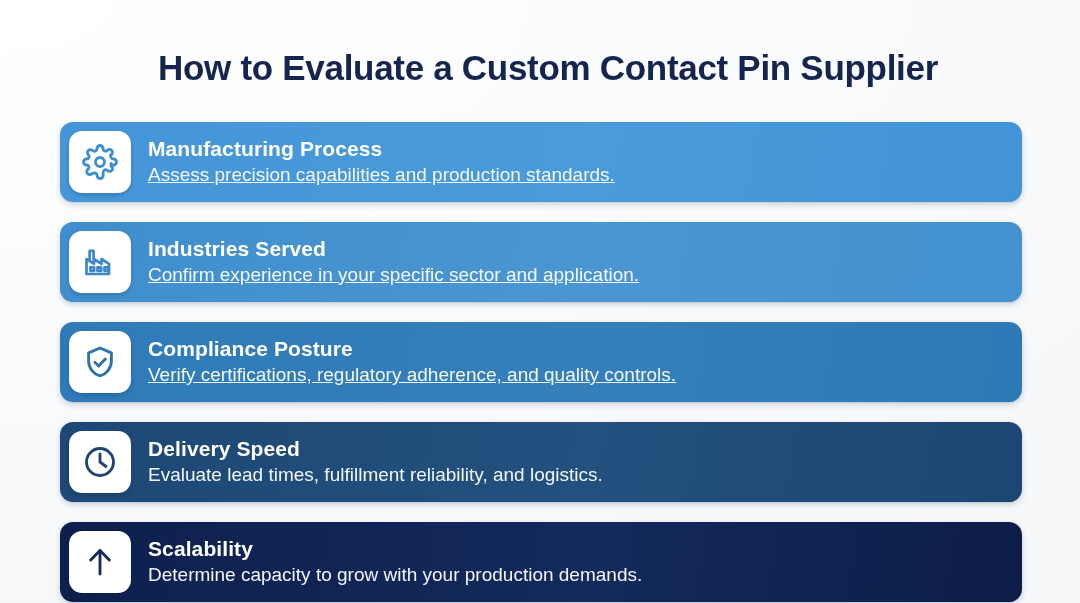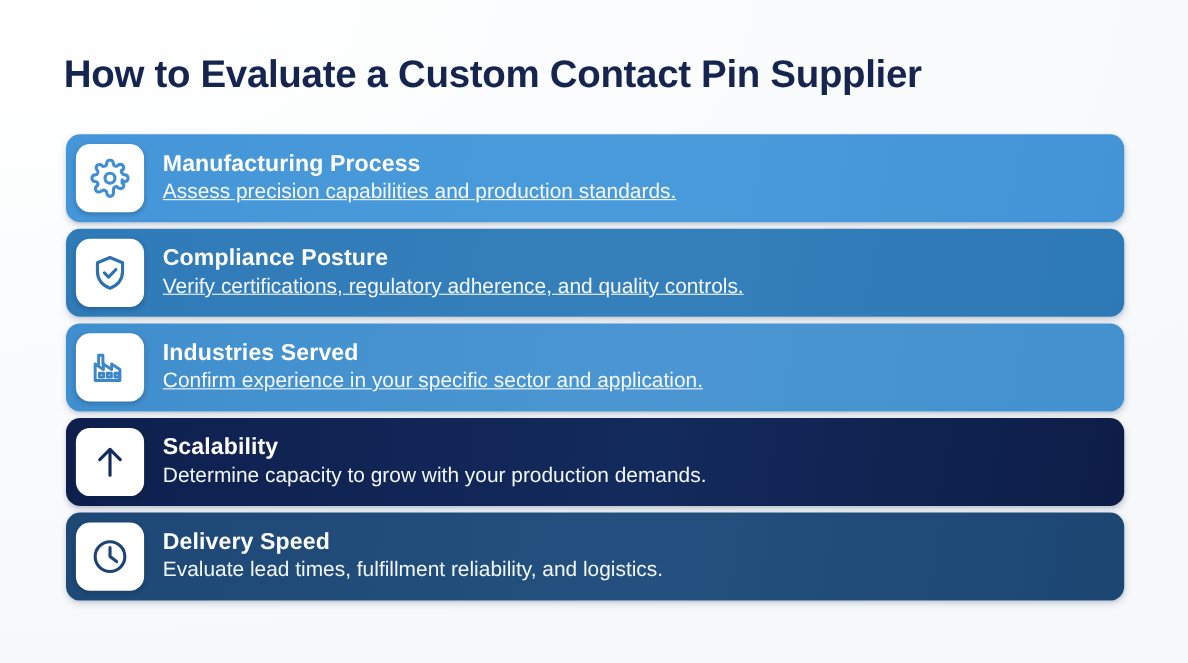--- a/index.html
+++ b/index.html
@@ -27,34 +27,35 @@
   .title {
     position:absolute;
     left:58px;
     top:48px;
     width:980px;
     font-size:35px;
     font-weight:bold;
     letter-spacing:-0.3px;
     color:#15254f;
     white-space:nowrap;
+    text-align:center;
   }
 
   
   .rows {
     position:absolute;
     left:60px;
     top:122px;
     width:962px;
   }
 
   .row {
     position:relative;
     height:80px;
-    margin-bottom:6px;
+    margin-bottom:20px;
     border-radius:13px;
     display:flex;
     align-items:center;
     box-shadow:0 3px 6px rgba(25,50,90,0.17), 0 1px 2px rgba(25,50,90,0.10);
   }
   .row:last-child { margin-bottom:0; }
 
   .row-1 { background:linear-gradient(100deg,#4596d8 0%,#4a9bdb 55%,#4394d6 100%); }
   .row-2 { background:linear-gradient(100deg,#3f8ecd 0%,#4b96d2 55%,#4391cf 100%); }
   .row-3 { background:linear-gradient(100deg,#2f7bb8 0%,#357fba 55%,#2d79b6 100%); }
@@ -119,77 +120,77 @@
             <circle cx="12" cy="12" r="3"></circle>
           </svg>
         </span>
       </div>
       <div class="texts">
         <div class="row-title">Manufacturing Process</div>
         <div class="row-desc">Assess precision capabilities and production standards.</div>
       </div>
     </div>
 
-    <div class="row row-3">
-      <div class="icon-tile">
-        <span>
-          <svg width="36" height="36" viewBox="0 0 24 24" fill="none" stroke="#2d72ad" stroke-width="1.9" stroke-linecap="round" stroke-linejoin="round">
-            <path d="M12 2.7 4.4 5.9v5.5c0 4.6 3.1 8.5 7.6 9.9 4.5-1.4 7.6-5.3 7.6-9.9V5.9z"></path>
-            <path d="M8.6 12.1l2.5 2.5 4.5-4.6"></path>
-          </svg>
-        </span>
-      </div>
-      <div class="texts">
-        <div class="row-title">Compliance Posture</div>
-        <div class="row-desc">Verify certifications, regulatory adherence, and quality controls.</div>
-      </div>
-    </div>
-
     <div class="row row-2">
       <div class="icon-tile">
         <span>
           <svg width="36" height="36" viewBox="0 0 24 24" fill="none" stroke="#3b87c9" stroke-width="1.8" stroke-linecap="round" stroke-linejoin="round">
             <path d="M3 20V10l5 3.2V10l5 3.2V10l5 3.2V20z"></path>
             <path d="M5.1 10V4.6h2.6V10"></path>
             <rect x="5.6" y="15.6" width="2.5" height="2.3"></rect>
             <rect x="10.3" y="15.6" width="2.5" height="2.3"></rect>
             <rect x="15" y="15.6" width="2.5" height="2.3"></rect>
           </svg>
         </span>
       </div>
       <div class="texts">
         <div class="row-title">Industries Served</div>
         <div class="row-desc">Confirm experience in your specific sector and application.</div>
       </div>
     </div>
 
-    <div class="row row-5">
+    <div class="row row-3">
       <div class="icon-tile">
         <span>
-          <svg width="36" height="36" viewBox="0 0 24 24" fill="none" stroke="#122a5e" stroke-width="1.9" stroke-linecap="round" stroke-linejoin="round">
-            <path d="M12 20V4.4"></path>
-            <path d="M5.8 10.6 12 4.4l6.2 6.2"></path>
+          <svg width="36" height="36" viewBox="0 0 24 24" fill="none" stroke="#2d72ad" stroke-width="1.9" stroke-linecap="round" stroke-linejoin="round">
+            <path d="M12 2.7 4.4 5.9v5.5c0 4.6 3.1 8.5 7.6 9.9 4.5-1.4 7.6-5.3 7.6-9.9V5.9z"></path>
+            <path d="M8.6 12.1l2.5 2.5 4.5-4.6"></path>
           </svg>
         </span>
       </div>
       <div class="texts">
-        <div class="row-title">Scalability</div>
-        <div class="row-desc">Determine capacity to grow with your production demands.</div>
+        <div class="row-title">Compliance Posture</div>
+        <div class="row-desc">Verify certifications, regulatory adherence, and quality controls.</div>
       </div>
     </div>
 
     <div class="row row-4">
       <div class="icon-tile">
         <span>
           <svg width="36" height="36" viewBox="0 0 24 24" fill="none" stroke="#1d4472" stroke-width="1.9" stroke-linecap="round" stroke-linejoin="round">
             <circle cx="12" cy="12" r="9"></circle>
             <path d="M12 6.6V12l4 3"></path>
           </svg>
         </span>
       </div>
       <div class="texts">
         <div class="row-title">Delivery Speed</div>
         <div class="row-desc">Evaluate lead times, fulfillment reliability, and logistics.</div>
       </div>
     </div>
 
+    <div class="row row-5">
+      <div class="icon-tile">
+        <span>
+          <svg width="36" height="36" viewBox="0 0 24 24" fill="none" stroke="#122a5e" stroke-width="1.9" stroke-linecap="round" stroke-linejoin="round">
+            <path d="M12 20V4.4"></path>
+            <path d="M5.8 10.6 12 4.4l6.2 6.2"></path>
+          </svg>
+        </span>
+      </div>
+      <div class="texts">
+        <div class="row-title">Scalability</div>
+        <div class="row-desc">Determine capacity to grow with your production demands.</div>
+      </div>
+    </div>
+
   </div>
 </div>
 
 </body></html>

